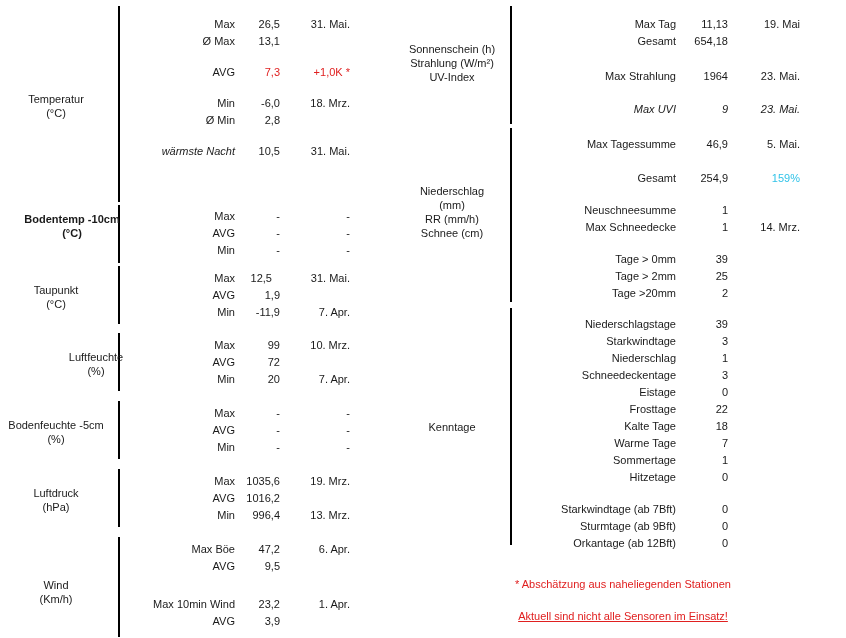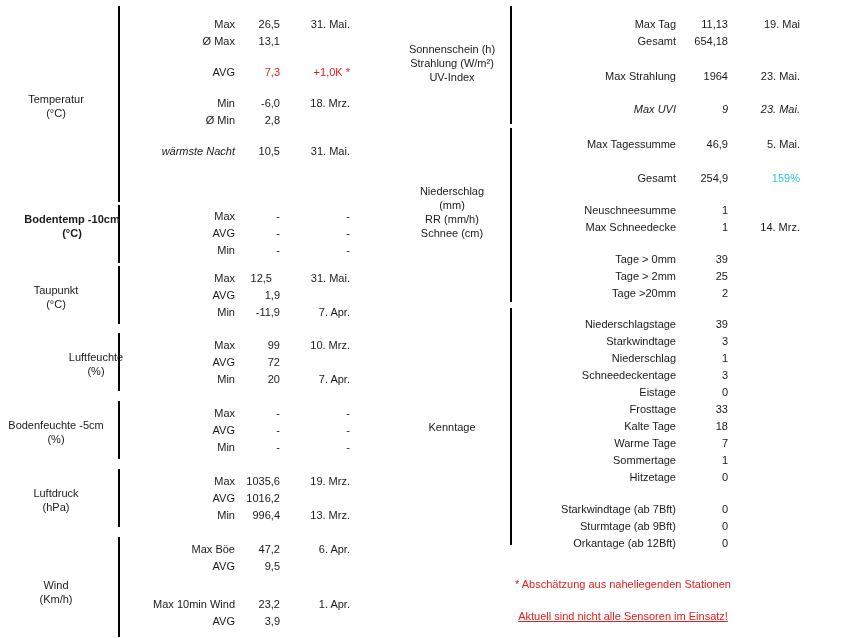--- a/index.html
+++ b/index.html
@@ -328,21 +328,21 @@
       <div class="row" style="left: 0px; top: 367px; width: 100%;">
         <div class="lbl" style="left: 116px; width: 160px;">Schneedeckentage</div>
         <div class="val" style="left: 282px; width: 46px;">3</div>
       </div>
       <div class="row" style="left: 0px; top: 384px; width: 100%; text-decoration: underline;">
         <div class="lbl" style="left: 116px; width: 160px;">Eistage</div>
         <div class="val" style="left: 282px; width: 46px;">0</div>
       </div>
       <div class="row" style="left: 0px; top: 401px; width: 100%;">
         <div class="lbl" style="left: 116px; width: 160px;">Frosttage</div>
-        <div class="val" style="left: 282px; width: 46px;">33</div>
+        <div class="val" style="left: 282px; width: 46px;">22</div>
       </div>
       <div class="row" style="left: 0px; top: 418px; width: 100%;">
         <div class="lbl" style="left: 116px; width: 160px;">Kalte Tage</div>
         <div class="val" style="left: 282px; width: 46px;">18</div>
       </div>
       <div class="row" style="left: 0px; top: 435px; width: 100%;">
         <div class="lbl" style="left: 116px; width: 160px;">Warme Tage</div>
         <div class="val" style="left: 282px; width: 46px;">7</div>
       </div>
       <div class="row" style="left: 0px; top: 452px; width: 100%;">

